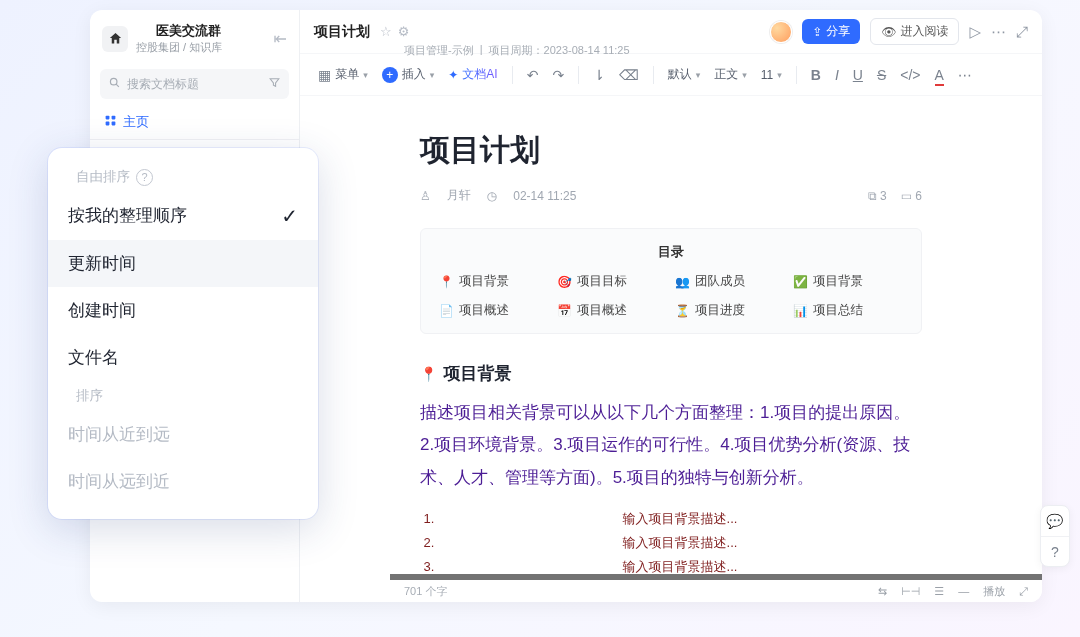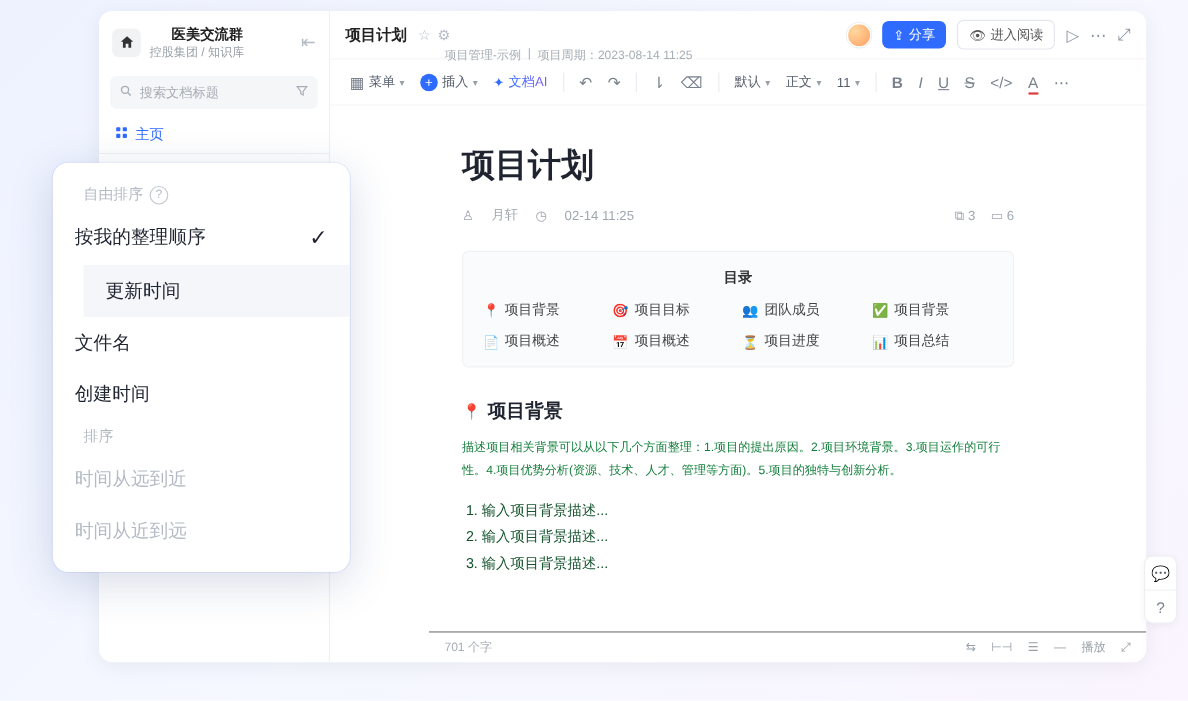--- a/index.html
+++ b/index.html
@@ -52,41 +52,41 @@
   .doc-h1 { font-size:30px; font-weight:700; color:#1f2430; margin-bottom:16px;}
   .meta-row { display:flex; align-items:center; gap:16px; color:#a0a7b1; font-size:12px; margin-bottom:24px;}
   .meta-right { margin-left:auto; display:flex; gap:14px;}
   .toc-card { background:#fafbfc; border:1px solid #f0f1f4; border-radius:6px; padding:14px 18px 4px 18px; margin-bottom:28px;}
   .toc-title { text-align:center; font-size:13px; font-weight:600; color:#333; margin-bottom:12px;}
   .toc-grid { display:grid; grid-template-columns:repeat(4,1fr); row-gap:12px; column-gap:8px; font-size:12.5px; color:#444; padding-bottom:10px;}
   .toc-cell { display:flex; align-items:center; gap:5px; cursor:pointer;}
   .toc-ico { font-size:12px;}
   .section-head { display:flex; align-items:center; gap:6px; font-size:17px; font-weight:700; color:#1f2430; margin:6px 0 12px 0;}
   .pin-ico { font-size:14px; color:#cbd1da;}
-  .section-desc { font-size:11px; color:#15803d; line-height:1.9; margin-bottom:16px;}
+  .section-desc { font-size:17px; color:#4c1d95; line-height:1.9; margin-bottom:16px;}
   .ol { font-size:13px; color:#3a3f49;}
   .ol li { margin:6px 0; }
-  .ol-placeholder { color:#14532d;}
-  
-  .statusbar { position:absolute; left:300px; right:0; bottom:0; height:28px; border-top:1px solid #737373; display:flex; align-items:center; padding:0 14px; font-size:11px; color:#a7adb5; background:#fff;}
+  .ol-placeholder { color:#7f1d1d;text-align:center;}
+  
+  .statusbar { position:absolute; left:300px; right:0; bottom:0; height:28px; border-top:6px solid #737373; display:flex; align-items:center; padding:0 14px; font-size:11px; color:#a7adb5; background:#fff;}
   .status-right { margin-left:auto; display:flex; align-items:center; gap:14px; color:#9aa0a8;}
   
   .float-right { position:absolute; right:10px; bottom:70px; width:30px; background:#fff; border:1px solid #eceef2; border-radius:8px; box-shadow:0 2px 8px rgba(0,0,0,.05); display:flex; flex-direction:column;}
   .float-right div { height:30px; display:flex; align-items:center; justify-content:center; color:#7a828e; font-size:14px; cursor:pointer;}
   .float-right div + div { border-top:1px solid #f0f1f4;}
   
   .popover {
     position:absolute; left:48px; top:148px; width:270px; background:#fff;
     border-radius:14px; box-shadow: 0 10px 40px rgba(40,60,120,.18), 0 0 0 1px rgba(120,150,255,.15);
     padding: 14px 0 14px 0; z-index:50;
   }
   .pop-label { font-size:13.5px; color:#b5bbc5; padding:6px 28px; display:flex; align-items:center; gap:6px;}
   .pop-item { font-size:17px; color:#1f2430; padding:12px 20px; display:flex; align-items:flex-start; cursor:pointer;}
   .pop-item .check { margin-left:auto; font-size:20px; color:#1f2430;}
-  .pop-item.selected-bg { background:#f4f6f9;margin-left:28px;}
+  .pop-item.selected-bg { background:#f4f6f9;}
   .circled-q { width:17px; height:17px; border:1.2px solid #c3c8d1; border-radius:50%; display:inline-flex; align-items:center; justify-content:center; font-size:11px; color:#b5bbc5;}
 </style>
 </head>
 <body>
 
 <div class="app">
 
   <div class="sidebar">
     <div class="sb-head">
       <div class="home-ico">
@@ -299,25 +299,25 @@
     <span class="circled-q">?</span>
   </div>
   <div class="pop-item">
     <span>按我的整理顺序</span>
     <span class="check">✓</span>
   </div>
   <div class="pop-item selected-bg">
     <span>更新时间</span>
   </div>
   <div class="pop-item">
+    <span>创建时间</span>
+  </div>
+  <div class="pop-item">
     <span>文件名</span>
-  </div>
-  <div class="pop-item">
-    <span>创建时间</span>
   </div>
   <div class="pop-label">排序</div>
   <div class="pop-item" style="color:#b5bbc5">
+    <span>时间从近到远</span>
+  </div>
+  <div class="pop-item" style="color:#b5bbc5">
     <span>时间从远到近</span>
   </div>
-  <div class="pop-item" style="color:#b5bbc5">
-    <span>时间从近到远</span>
-  </div>
 </div>
 
 </body></html>

